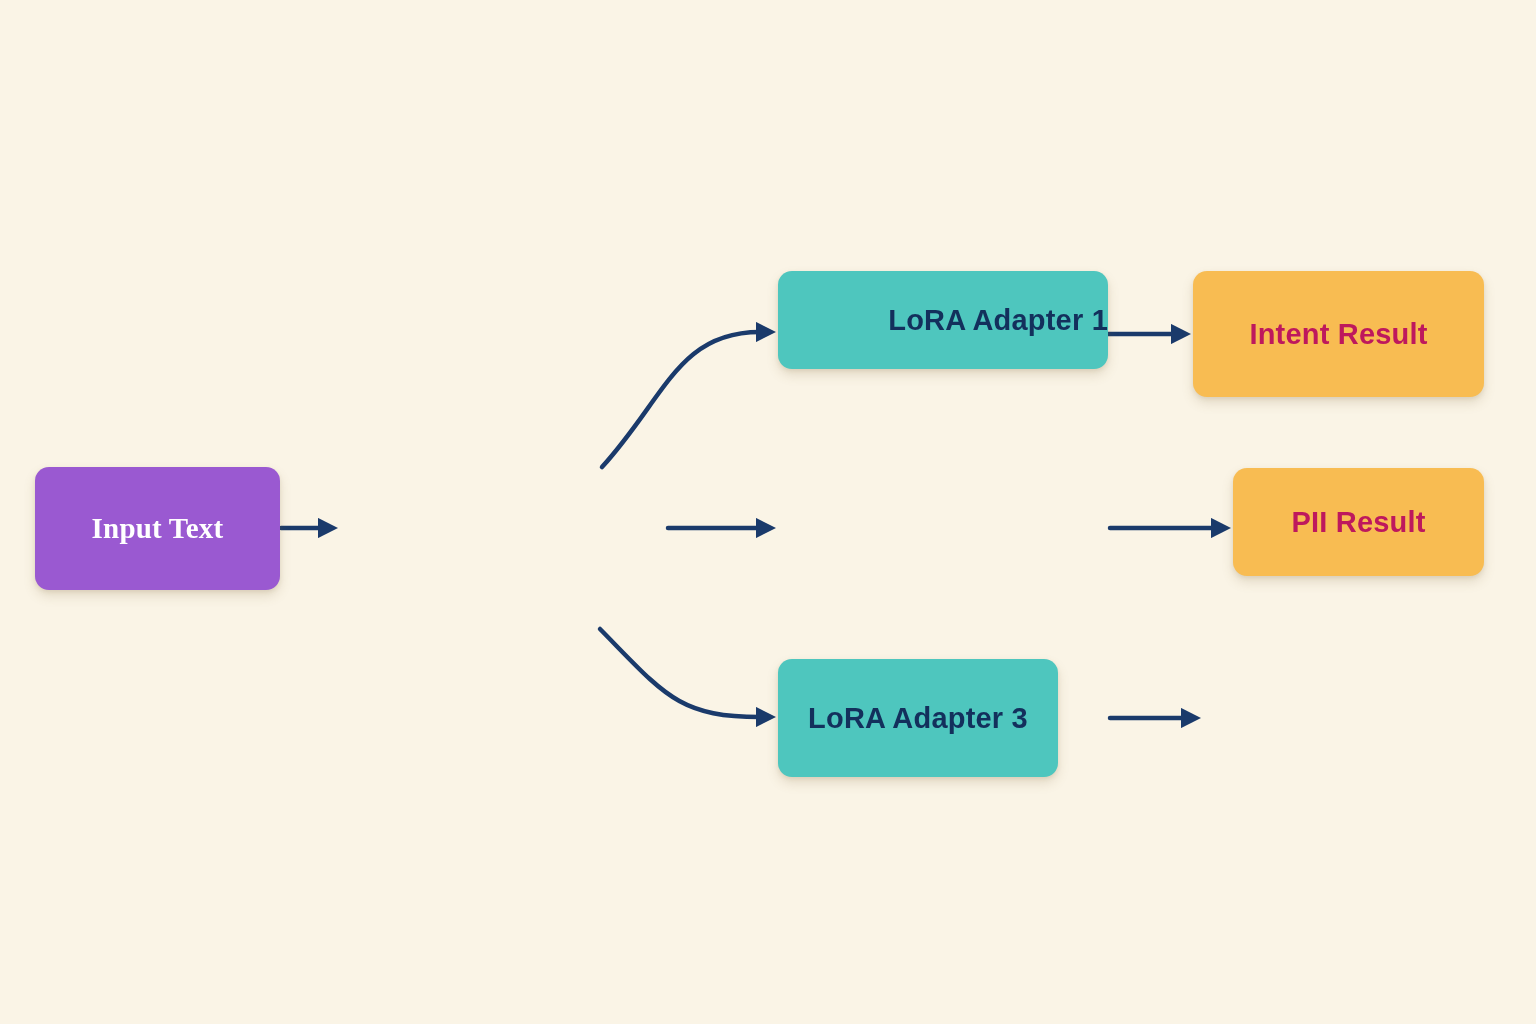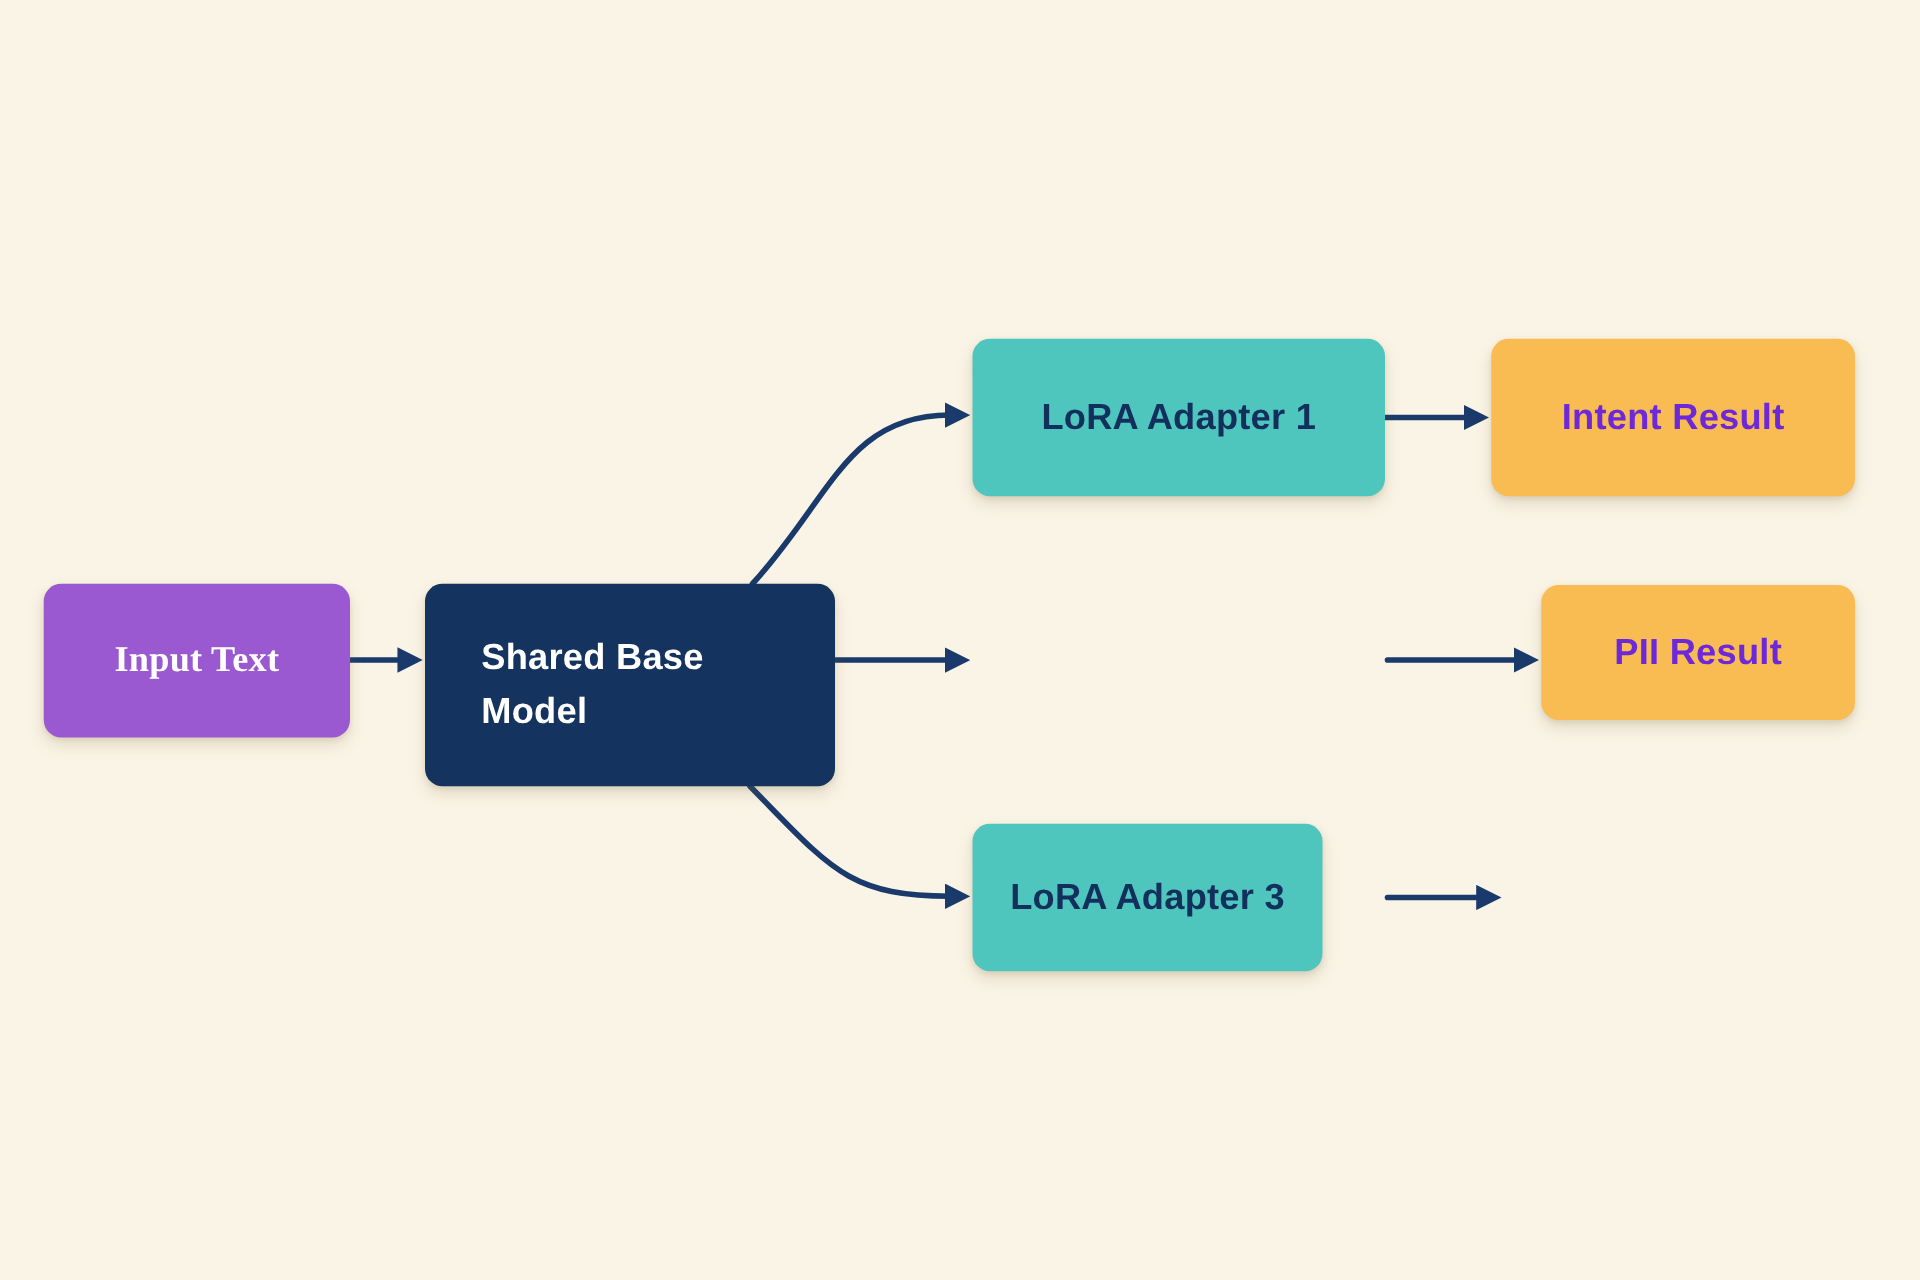--- a/index.html
+++ b/index.html
@@ -45,27 +45,27 @@
   .node-navy {
     background: #15335F;
     color: #FFFFFF;
   }
   .node-teal {
     background: #4EC6BE;
     color: #13305C;
   }
   .node-yellow {
     background: #F8BC52;
-    color: #6d28d9;
+    color: #be185d;
   }
   #node-input-text     { left: 35px;   top: 467px; width: 245px; height: 123px; font-family: Liberation Serif, serif; }
   #node-shared-base    { left: 340px;  top: 467px; width: 328px; height: 162px;
                          justify-content: flex-start; text-align: left;
                          padding: 0 40px 0 45px; line-height: 1.5; }
-  #node-lora-adapter-1 { left: 778px;  top: 271px; width: 330px; height: 126px; }
+  #node-lora-adapter-1 { left: 778px;  top: 271px; width: 330px; height: 98px; justify-content: flex-end; }
   #node-lora-adapter-2 { left: 778px;  top: 468px; width: 332px; height: 120px; }
   #node-lora-adapter-3 { left: 778px;  top: 659px; width: 280px; height: 118px; align-items: center; }
   #node-intent-result  { left: 1193px; top: 271px; width: 291px; height: 126px; }
   #node-pii-result     { left: 1233px; top: 468px; width: 251px; height: 108px; }
   #node-security-result{ left: 1203px; top: 659px; width: 281px; height: 118px; }
 </style>
 </head>
 <body>
 
 <div class="canvas">
@@ -84,23 +84,20 @@
       <path d="M 1103 334 L 1175 334" marker-end="url(#arrowhead)"></path>
       <path d="M 1110 528 L 1215 528" marker-end="url(#arrowhead)"></path>
       <path d="M 1110 718 L 1185 718" marker-end="url(#arrowhead)"></path>
     </g>
   </svg>
 
   <div id="node-input-text" class="node node-purple">
     <span>Input Text</span>
   </div>
 
-  <div id="node-shared-base" class="node node-navy">
-    <span>Shared Base Model</span>
-  </div>
 
   <div id="node-lora-adapter-1" class="node node-teal">
     <span>LoRA Adapter 1</span>
   </div>
 
 
   <div id="node-lora-adapter-3" class="node node-teal">
     <span>LoRA Adapter 3</span>
   </div>
 

